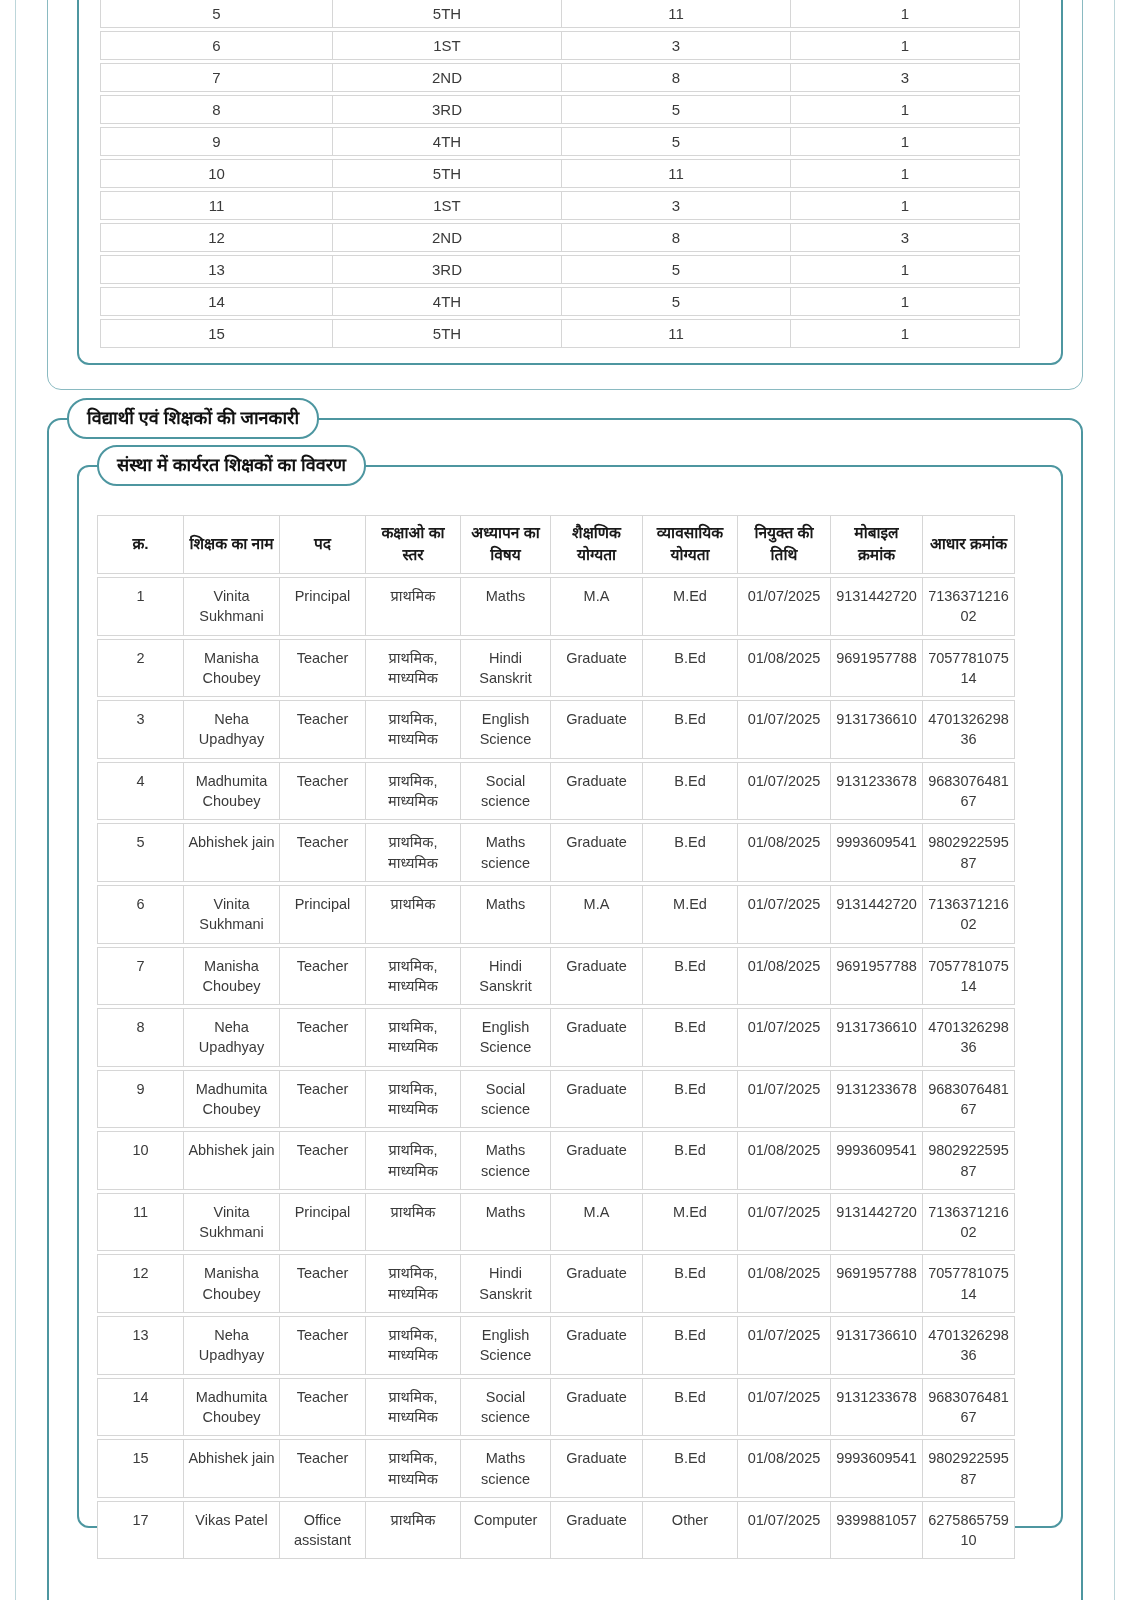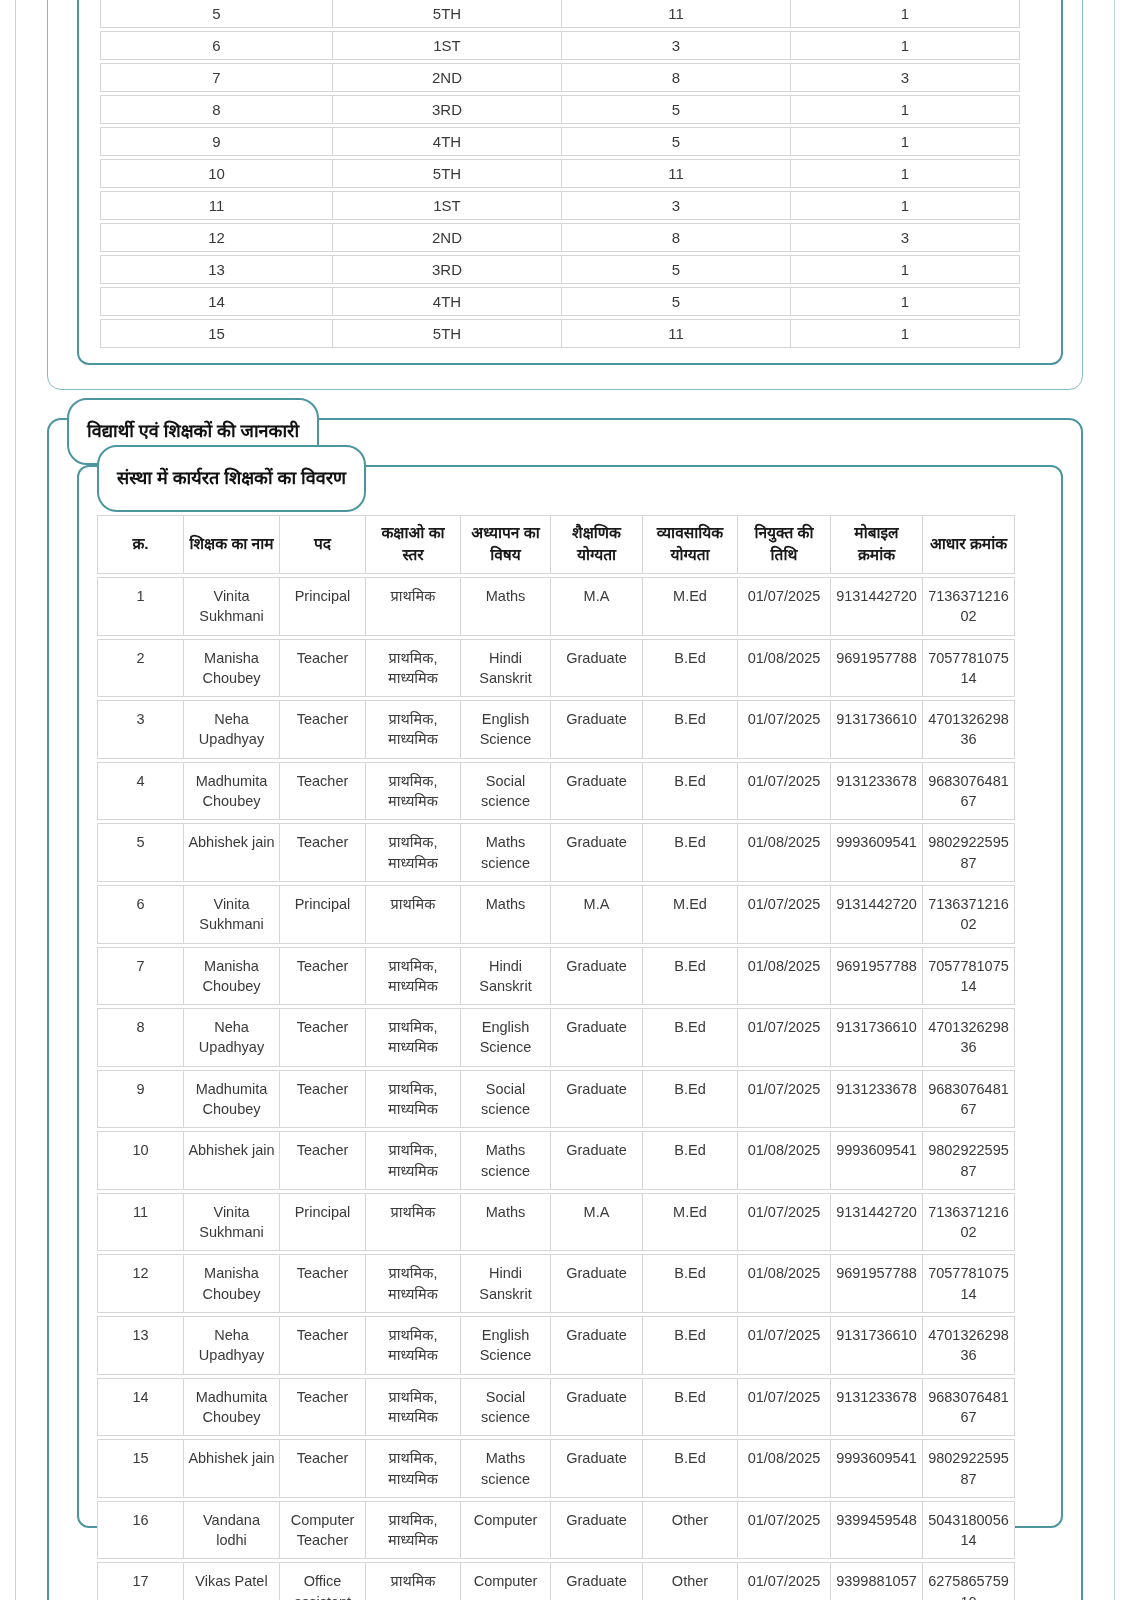--- a/index.html
+++ b/index.html
@@ -31,21 +31,21 @@
     border:2px solid var(--accent,#4d96a0); border-radius:14px;
   }
   #boxE {
     left:77px; top:465px; width:986px; height:1063px;
     border:2px solid var(--accent,#4d96a0); border-radius:12px;
   }
   .legend {
     position:absolute; top:-22px; left:18px; z-index:3;
     background:#ffffff;
     border:2px solid var(--accent,#4d96a0); border-radius:20px;
-    padding:20px 18px;
+    padding:7px 18px;
     font-size:18px; font-weight:bold; color:var(--heading-text,#111111);
     white-space:nowrap; line-height:1.3;
   }
   table {
     position:absolute;
     border-collapse:separate; border-spacing:0 3px; table-layout:fixed;
     background:transparent;
   }
   th, td {
     border:1px solid var(--table-border,#d6d6d6); border-left:none;
@@ -377,32 +377,20 @@
           <td>Teacher</td>
           <td>प्राथमिक, माध्यमिक</td>
           <td>Maths science</td>
           <td>Graduate</td>
           <td>B.Ed</td>
           <td>01/08/2025</td>
           <td>9993609541</td>
           <td>980292259587</td>
         </tr>
         <tr>
-          <td>16</td>
-          <td>Vandana lodhi</td>
-          <td>Computer Teacher</td>
-          <td>प्राथमिक, माध्यमिक</td>
-          <td>Computer</td>
-          <td>Graduate</td>
-          <td>Other</td>
-          <td>01/07/2025</td>
-          <td>9399459548</td>
-          <td>504318005614</td>
-        </tr>
-        <tr>
           <td>17</td>
           <td>Vikas Patel</td>
           <td>Office assistant</td>
           <td>प्राथमिक</td>
           <td>Computer</td>
           <td>Graduate</td>
           <td>Other</td>
           <td>01/07/2025</td>
           <td>9399881057</td>
           <td>627586575910</td>

